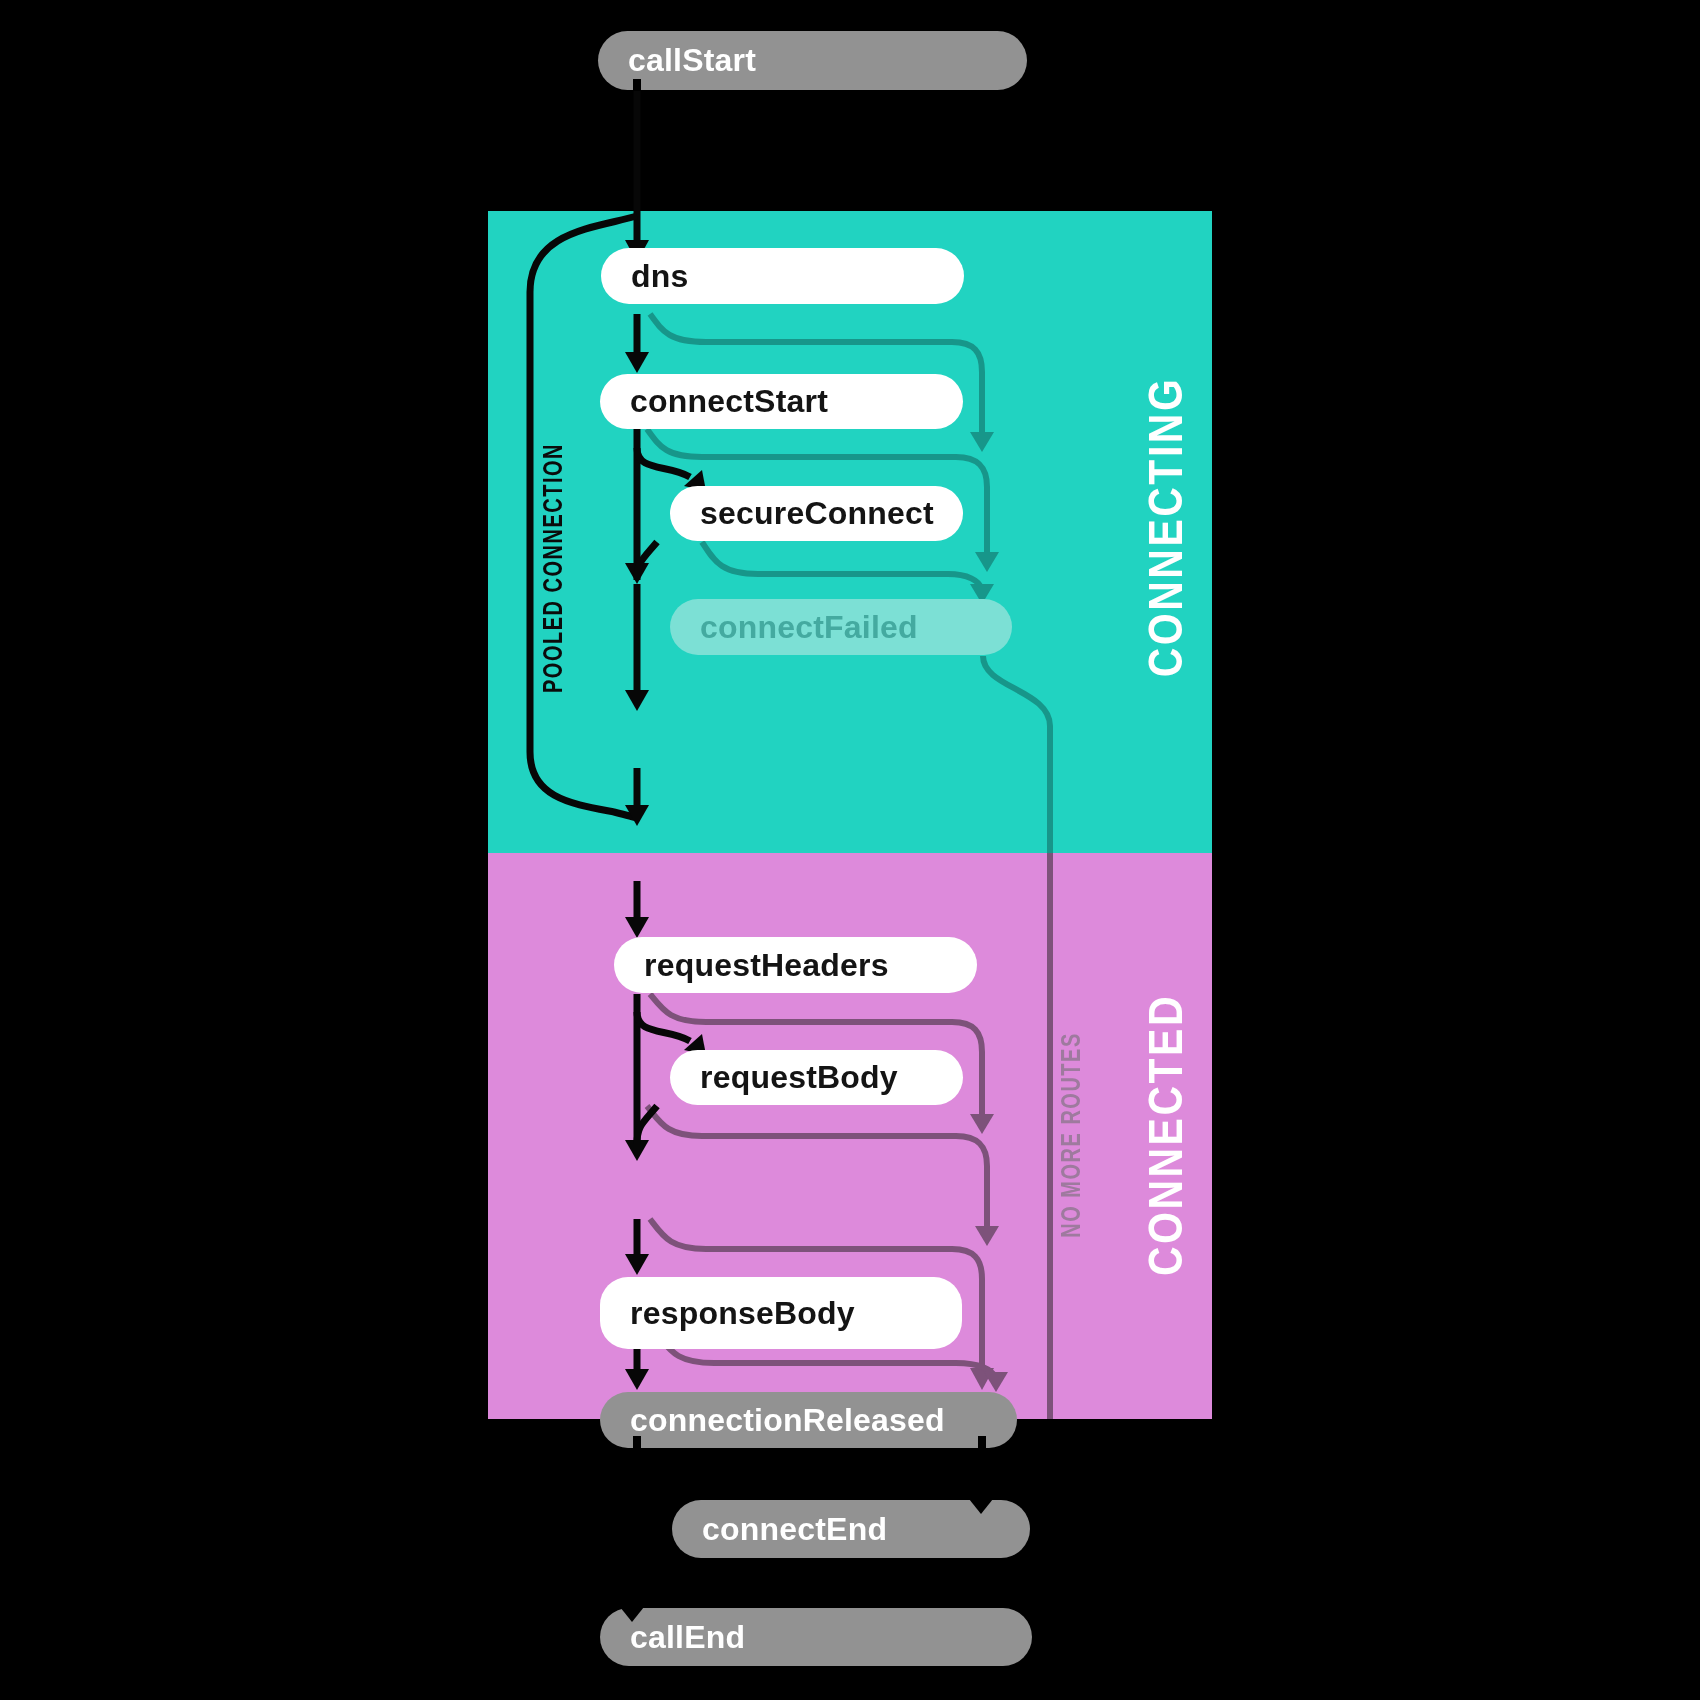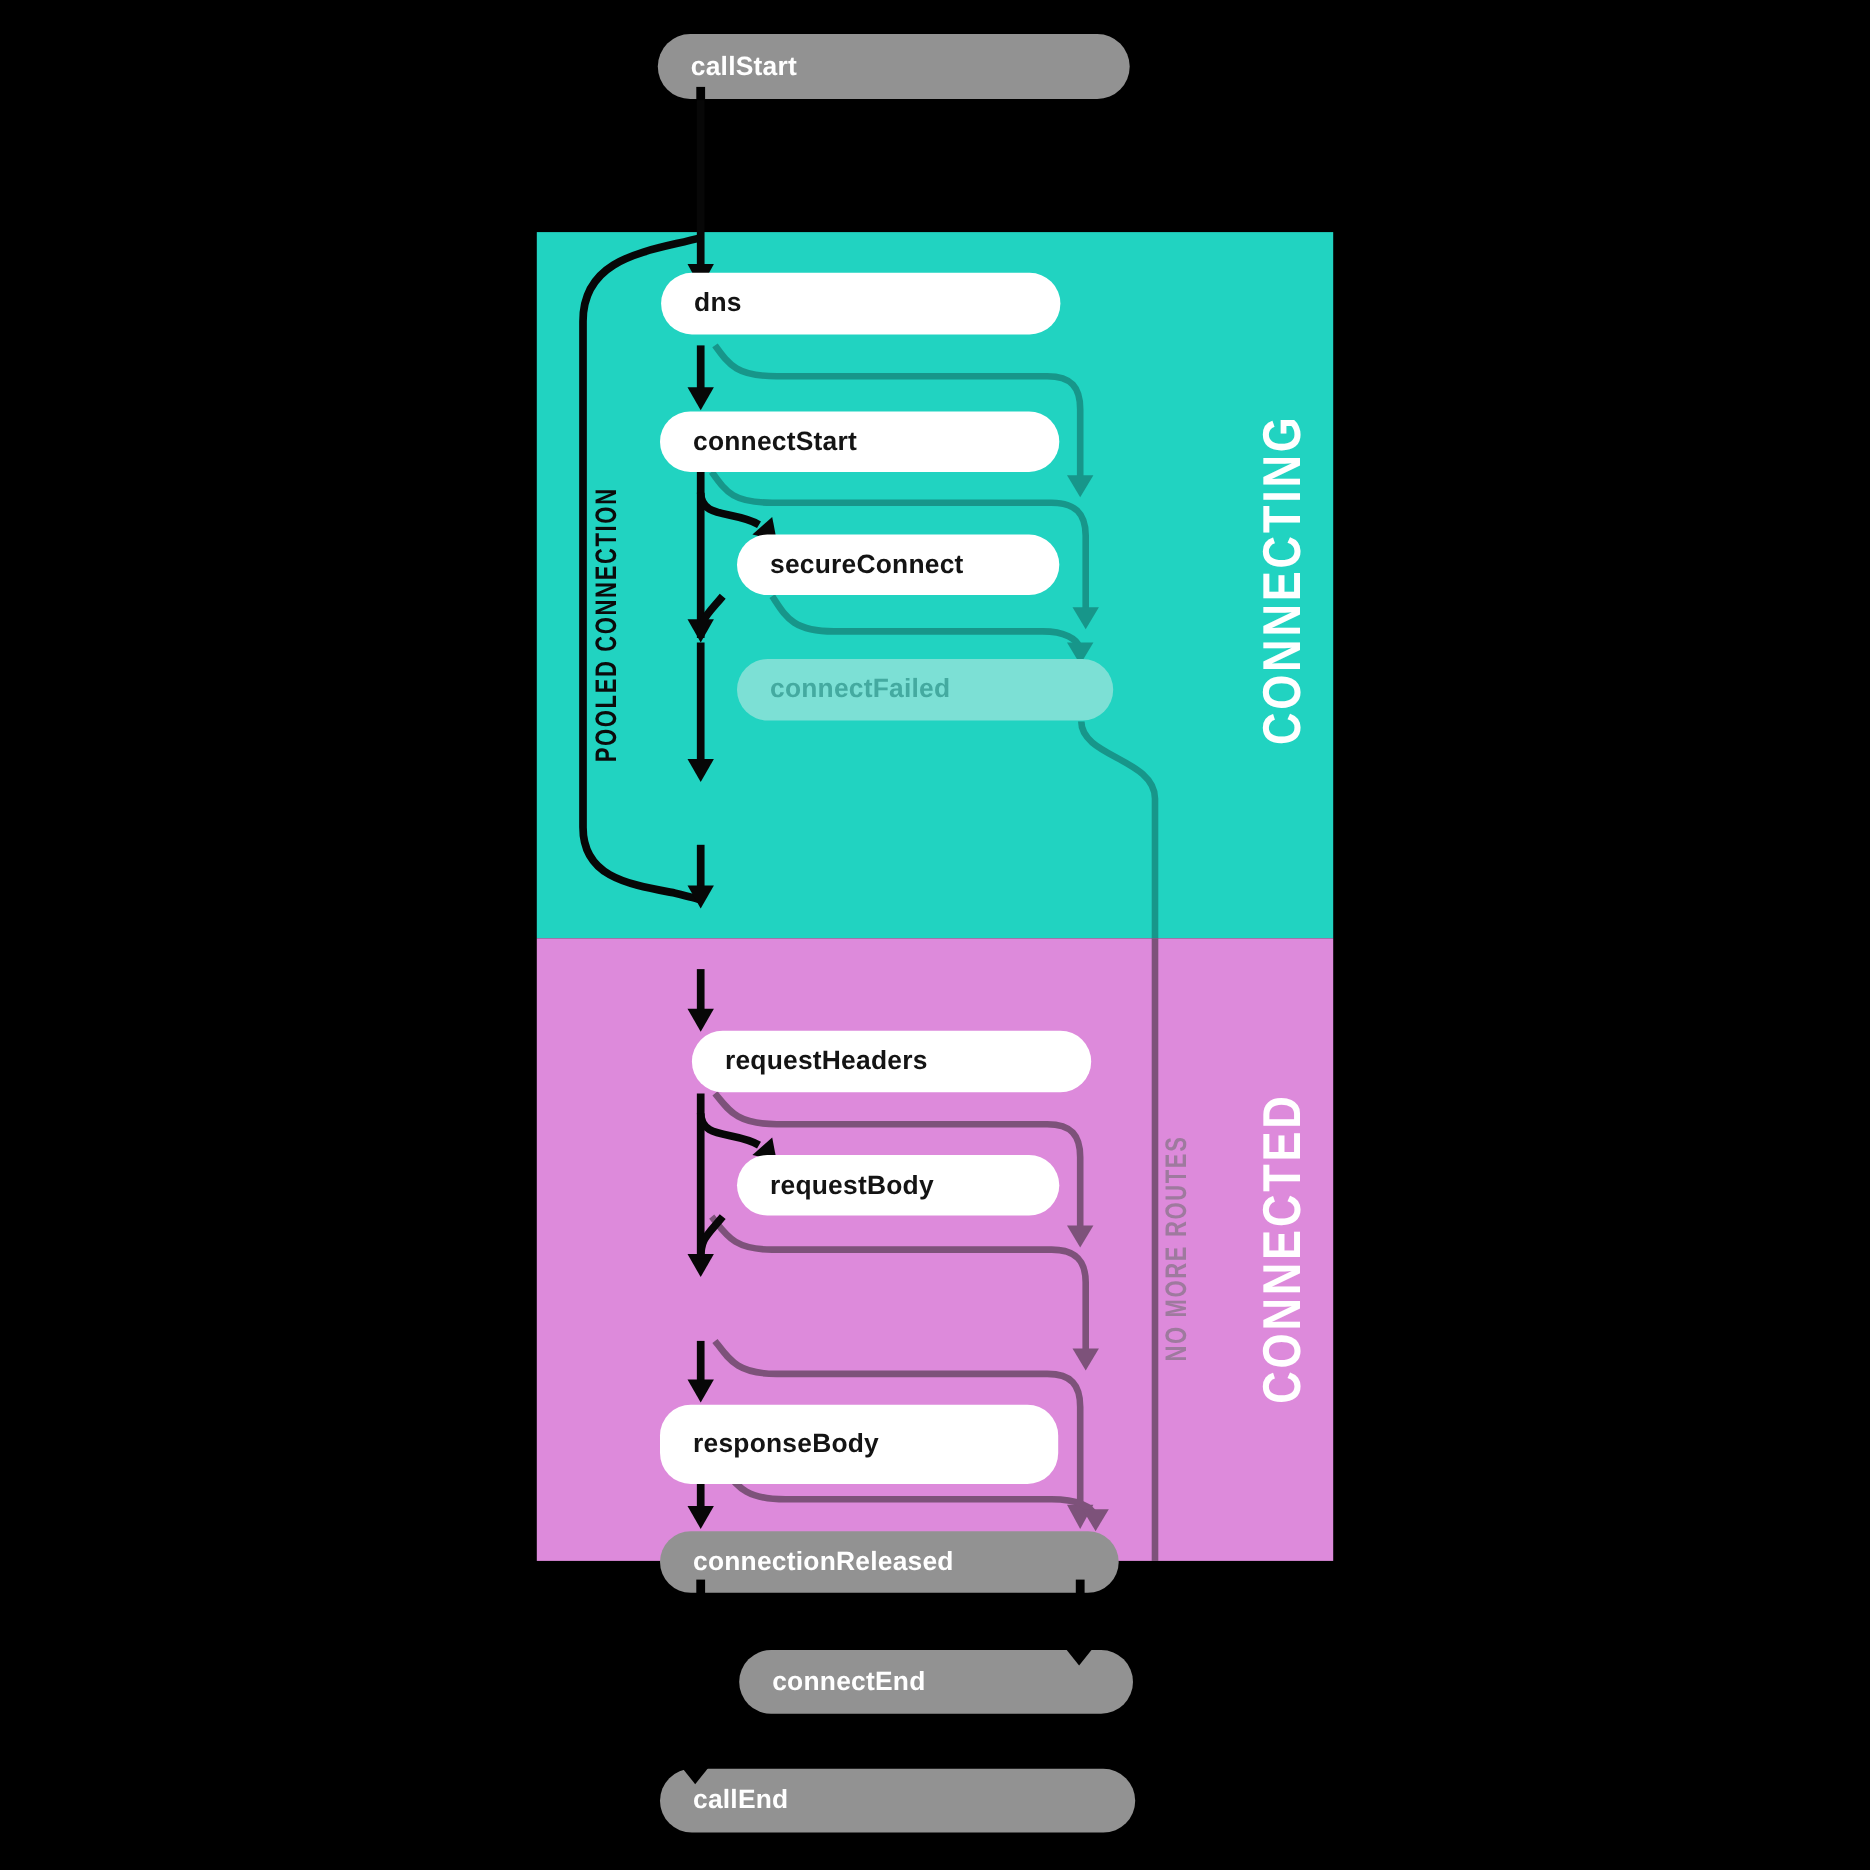--- a/index.html
+++ b/index.html
@@ -2,21 +2,21 @@
 <html style="--teal: #21d3c1; --pink: #dd8adb; --rail-teal: #17968a; --rail-pink: #7d527a; --gray: #929292; --ghost-bg: #7ce0d5; --ghost-text: #44aaa0; --nmr-text: #9e7a9e;"><head>
 <meta charset="utf-8">
 <style>
   html,body{margin:0;padding:0;background:#000;}
   #stage{position:relative;width:1700px;height:1700px;background:#000;overflow:hidden;
          font-family:"Liberation Sans", sans-serif;}
   #underlay,#overlay{position:absolute;left:0;top:0;width:1700px;height:1700px;}
   #overlay{pointer-events:none;z-index:30;}
   #nodes{position:absolute;left:0;top:0;width:1700px;height:1700px;z-index:20;}
   .node{position:absolute;display:flex;align-items:center;box-sizing:border-box;
-        padding-left:30px;font-weight:700;font-size:24px;letter-spacing:0.2px;}
+        padding-left:30px;font-weight:700;font-size:32px;letter-spacing:0.2px;}
   .node.white{background:#ffffff;color:#141414;}
   .node.gray{background:var(--gray);color:#ffffff;}
   .node.ghost{background:var(--ghost-bg);color:var(--ghost-text);}
 
   .vlabel{position:absolute;white-space:nowrap;font-weight:700;
           transform:translate(-50%,-50%) rotate(-90deg) scaleY(1.35);}
   .vlabel.big{font-size:41px;letter-spacing:2.5px;color:#ffffff;transform:translate(-50%,-50%) rotate(-90deg) scaleY(1.18);}
   .vlabel.small{font-size:20px;letter-spacing:1.5px;color:#0b0b0b;}
   .vlabel.nmr{color:var(--nmr-text);}
 
@@ -134,21 +134,21 @@
       </div>
       <div class="node white" style="left: 600px; top: 374px; width: 363px; height: 55px; border-radius: 27.5px;">
         <span>connectStart</span>
       </div>
       <div class="node white" style="left: 670px; top: 486px; width: 293px; height: 55px; border-radius: 27.5px;">
         <span>secureConnect</span>
       </div>
       <div class="node ghost" style="left: 670px; top: 599px; width: 342px; height: 56px; border-radius: 28px;">
         <span>connectFailed</span>
       </div>
-      <div class="node white" style="left: 629px; top: 937px; width: 363px; height: 56px; border-radius: 28px;">
+      <div class="node white" style="left: 614px; top: 937px; width: 363px; height: 56px; border-radius: 28px;">
         <span>requestHeaders</span>
       </div>
       <div class="node white" style="left: 670px; top: 1050px; width: 293px; height: 55px; border-radius: 27.5px;">
         <span>requestBody</span>
       </div>
       <div class="node white" style="left: 600px; top: 1277px; width: 362px; height: 72px; border-radius: 28px;">
         <span>responseBody</span>
       </div>
       <div class="node gray" style="left: 600px; top: 1392px; width: 417px; height: 56px; border-radius: 28px;">
         <span>connectionReleased</span>

